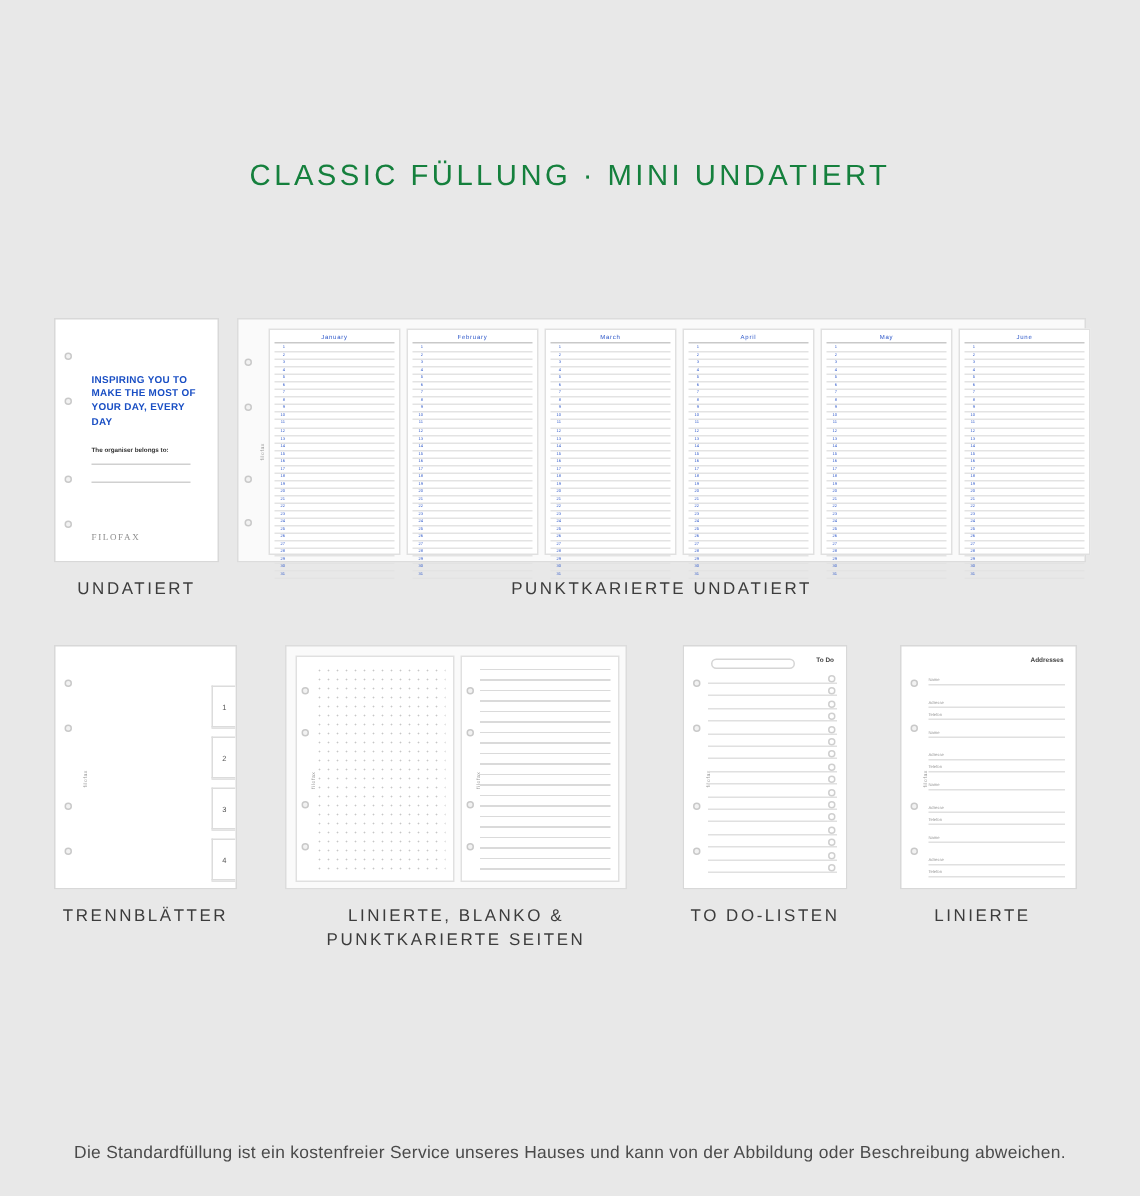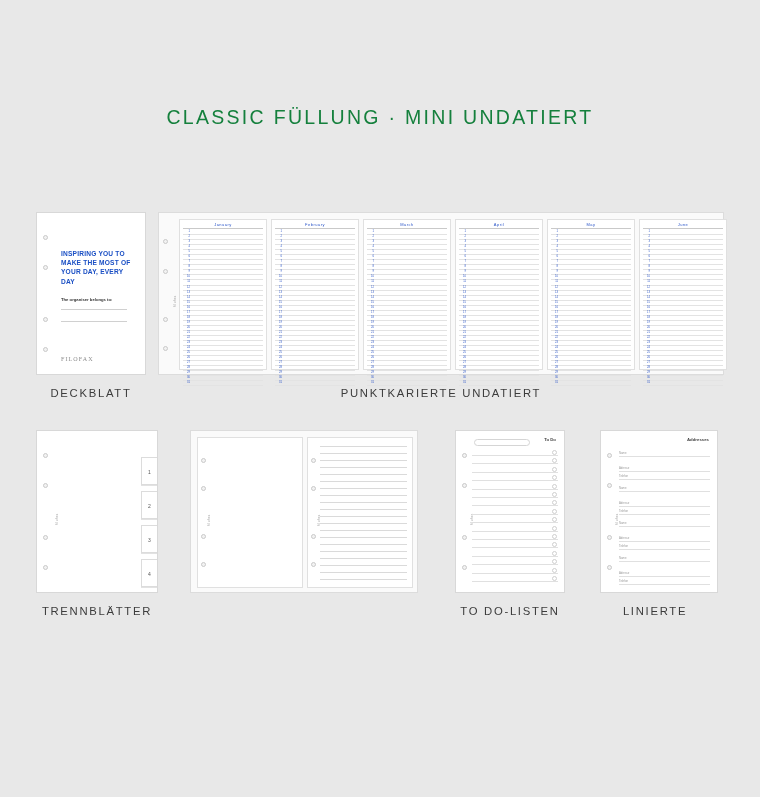--- a/index.html
+++ b/index.html
@@ -347,21 +347,21 @@
       <div class="hole" style="top:52px"></div>
       <div class="hole" style="top:104px"></div>
       <div class="hole" style="top:134px"></div>
     </div>
     <div class="slogan">INSPIRING YOU TO MAKE THE MOST OF YOUR DAY, EVERY DAY</div>
     <div class="subtitle">The organiser belongs to:</div>
     <div class="rule" style="top:96px"></div>
     <div class="rule" style="top:108px"></div>
     <div class="brand">FILOFAX</div>
   </div>
-  <div class="caption" style="left:36px; top:385px; width:110px;">DECKBLATT</div>
+  <div class="caption" style="left:36px; top:385px; width:110px;">UNDATIERT</div>
 
   <div class="panel" id="jahresplaner">
     <div class="binder">
       <div class="hole" style="top:26px"></div>
       <div class="hole" style="top:56px"></div>
       <div class="hole" style="top:104px"></div>
       <div class="hole" style="top:133px"></div>
     </div>
     <div class="vtext" style="left:14px; top:94px;">filofax</div>
     <div id="months-container">
@@ -1174,20 +1174,24 @@
     <div class="paper-panel" style="left:116px; width:106px;">
       <div class="lines"></div>
       <div class="holes" style="left:3px">
         <div class="hole" style="top:20px"></div>
         <div class="hole" style="top:48px"></div>
         <div class="hole" style="top:96px"></div>
         <div class="hole" style="top:124px"></div>
       </div>
       <div class="vtext" style="left:9px; top:88px;">filofax</div>
     </div>
+  </div>
+  <div class="caption" style="left:190px; top:603px; width:228px;">
+    <div>LINIERTE, BLANKO &amp;</div>
+    <div>PUNKTKARIERTE SEITEN</div>
   </div>
 
   <div class="sheet" id="todo">
     <div class="holes">
       <div class="hole" style="top:22px"></div>
       <div class="hole" style="top:52px"></div>
       <div class="hole" style="top:104px"></div>
       <div class="hole" style="top:134px"></div>
     </div>
     <div class="vtext" style="left:14px; top:94px;">filofax</div>
@@ -1281,13 +1285,14 @@
             <span>Adresse</span>
           </div>
           <div class="contact-field">
             <span>Telefon</span>
           </div>
         </div>
       </div>
   </div>
   <div class="caption" style="left:594px; top:603px; width:122px;">LINIERTE</div>
 
+  <div class="footer">Die Standardfüllung ist ein kostenfreier Service unseres Hauses und kann von der Abbildung oder Beschreibung abweichen.</div>
 </div>
 
 </body></html>

